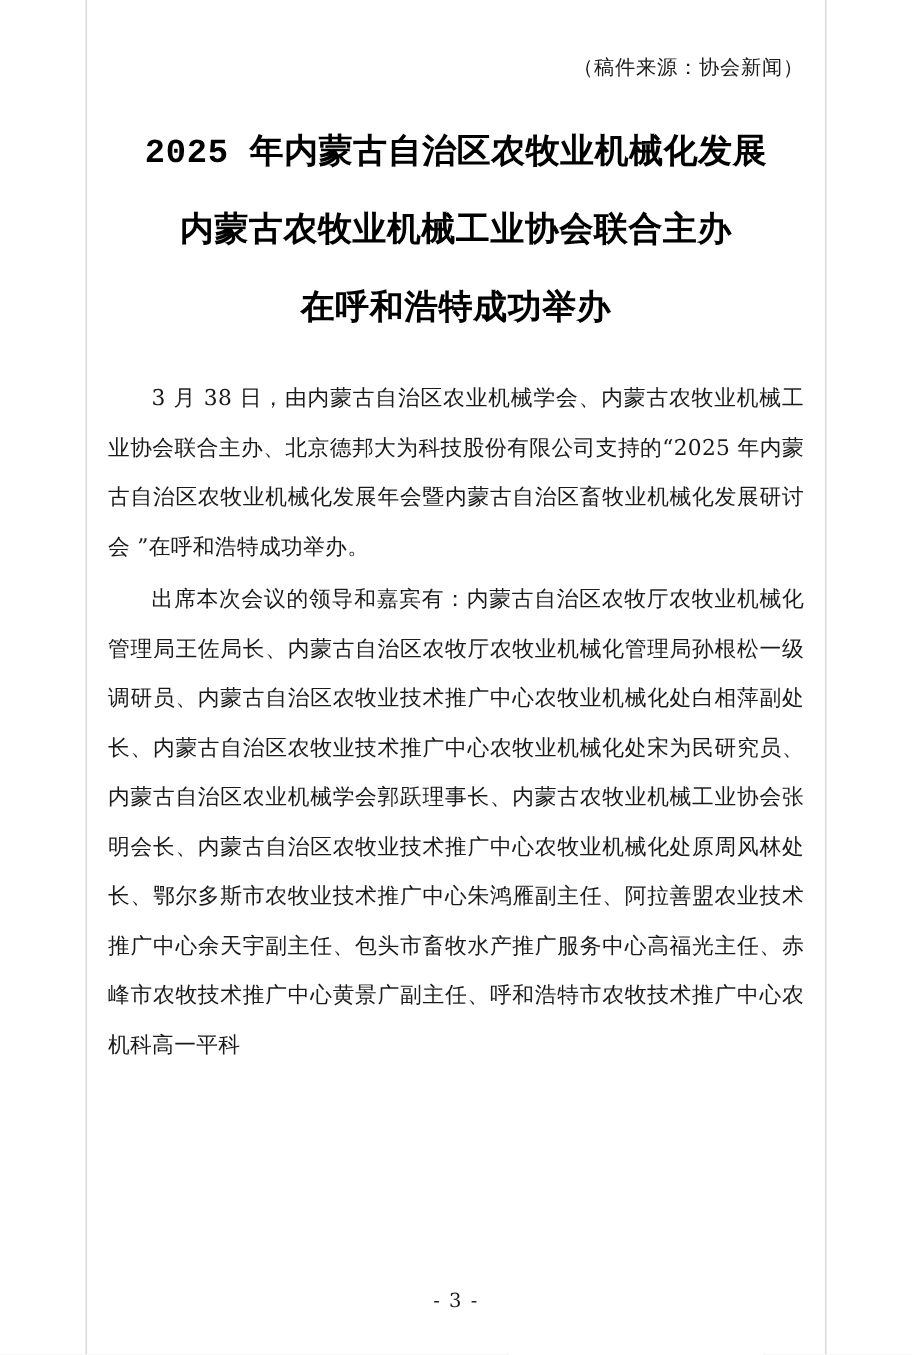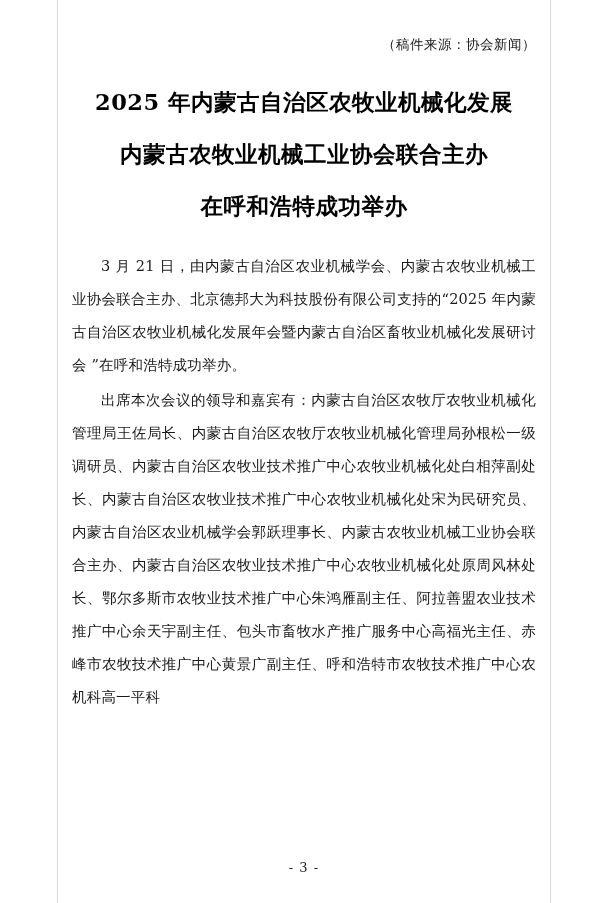--- a/index.html
+++ b/index.html
@@ -43,20 +43,21 @@
   }
 
   .title {
     margin-top: 22px;
     text-align: center;
     font-size: 22.5px;
     font-weight: bold;
     line-height: 52px;
     letter-spacing: 0.5px;
     color: #000;
+    font-family: Liberation Mono, monospace;
   }
   .title .tl { display: block; white-space: nowrap; }
 
   .body-text {
     margin-top: 18px;
     font-size: 14.5px;
     line-height: 33px;
     text-align: justify;
     text-justify: inter-ideograph;
     letter-spacing: 0.2px;
@@ -90,21 +91,21 @@
 
     <div class="source-line">（稿件来源：协会新闻）</div>
 
     <div class="title">
       <span class="tl">2025 年内蒙古自治区农牧业机械化发展</span>
       <span class="tl">内蒙古农牧业机械工业协会联合主办</span>
       <span class="tl">在呼和浩特成功举办</span>
     </div>
 
     <div class="body-text">
-      <p class="para">3 月 21 日，由内蒙古自治区农业机械学会、内蒙古农牧业机械工业协会联合主办、北京德邦大为科技股份有限公司支持的“2025 年内蒙古自治区农牧业机械化发展年会暨内蒙古自治区畜牧业机械化发展研讨会 ”在呼和浩特成功举办。</p>
-      <p class="para">出席本次会议的领导和嘉宾有：内蒙古自治区农牧厅农牧业机械化管理局王佐局长、内蒙古自治区农牧厅农牧业机械化管理局孙根松一级调研员、内蒙古自治区农牧业技术推广中心农牧业机械化处白相萍副处长、内蒙古自治区农牧业技术推广中心农牧业机械化处宋为民研究员、内蒙古自治区农业机械学会郭跃理事长、内蒙古农牧业机械工业协会联合主办、内蒙古自治区农牧业技术推广中心农牧业机械化处原周风林处长、鄂尔多斯市农牧业技术推广中心朱鸿雁副主任、阿拉善盟农业技术推广中心余天宇副主任、包头市畜牧水产推广服务中心高福光主任、赤峰市农牧技术推广中心黄景广副主任、呼和浩特市农牧技术推广中心农机科高一平科</p>
+      <p class="para">3 月 38 日，由内蒙古自治区农业机械学会、内蒙古农牧业机械工业协会联合主办、北京德邦大为科技股份有限公司支持的“2025 年内蒙古自治区农牧业机械化发展年会暨内蒙古自治区畜牧业机械化发展研讨会 ”在呼和浩特成功举办。</p>
+      <p class="para">出席本次会议的领导和嘉宾有：内蒙古自治区农牧厅农牧业机械化管理局王佐局长、内蒙古自治区农牧厅农牧业机械化管理局孙根松一级调研员、内蒙古自治区农牧业技术推广中心农牧业机械化处白相萍副处长、内蒙古自治区农牧业技术推广中心农牧业机械化处宋为民研究员、内蒙古自治区农业机械学会郭跃理事长、内蒙古农牧业机械工业协会张明会长、内蒙古自治区农牧业技术推广中心农牧业机械化处原周风林处长、鄂尔多斯市农牧业技术推广中心朱鸿雁副主任、阿拉善盟农业技术推广中心余天宇副主任、包头市畜牧水产推广服务中心高福光主任、赤峰市农牧技术推广中心黄景广副主任、呼和浩特市农牧技术推广中心农机科高一平科</p>
     </div>
 
   </div>
 
   <div class="footer">- 3 -</div>
 
 </div>
 
 </body></html>

